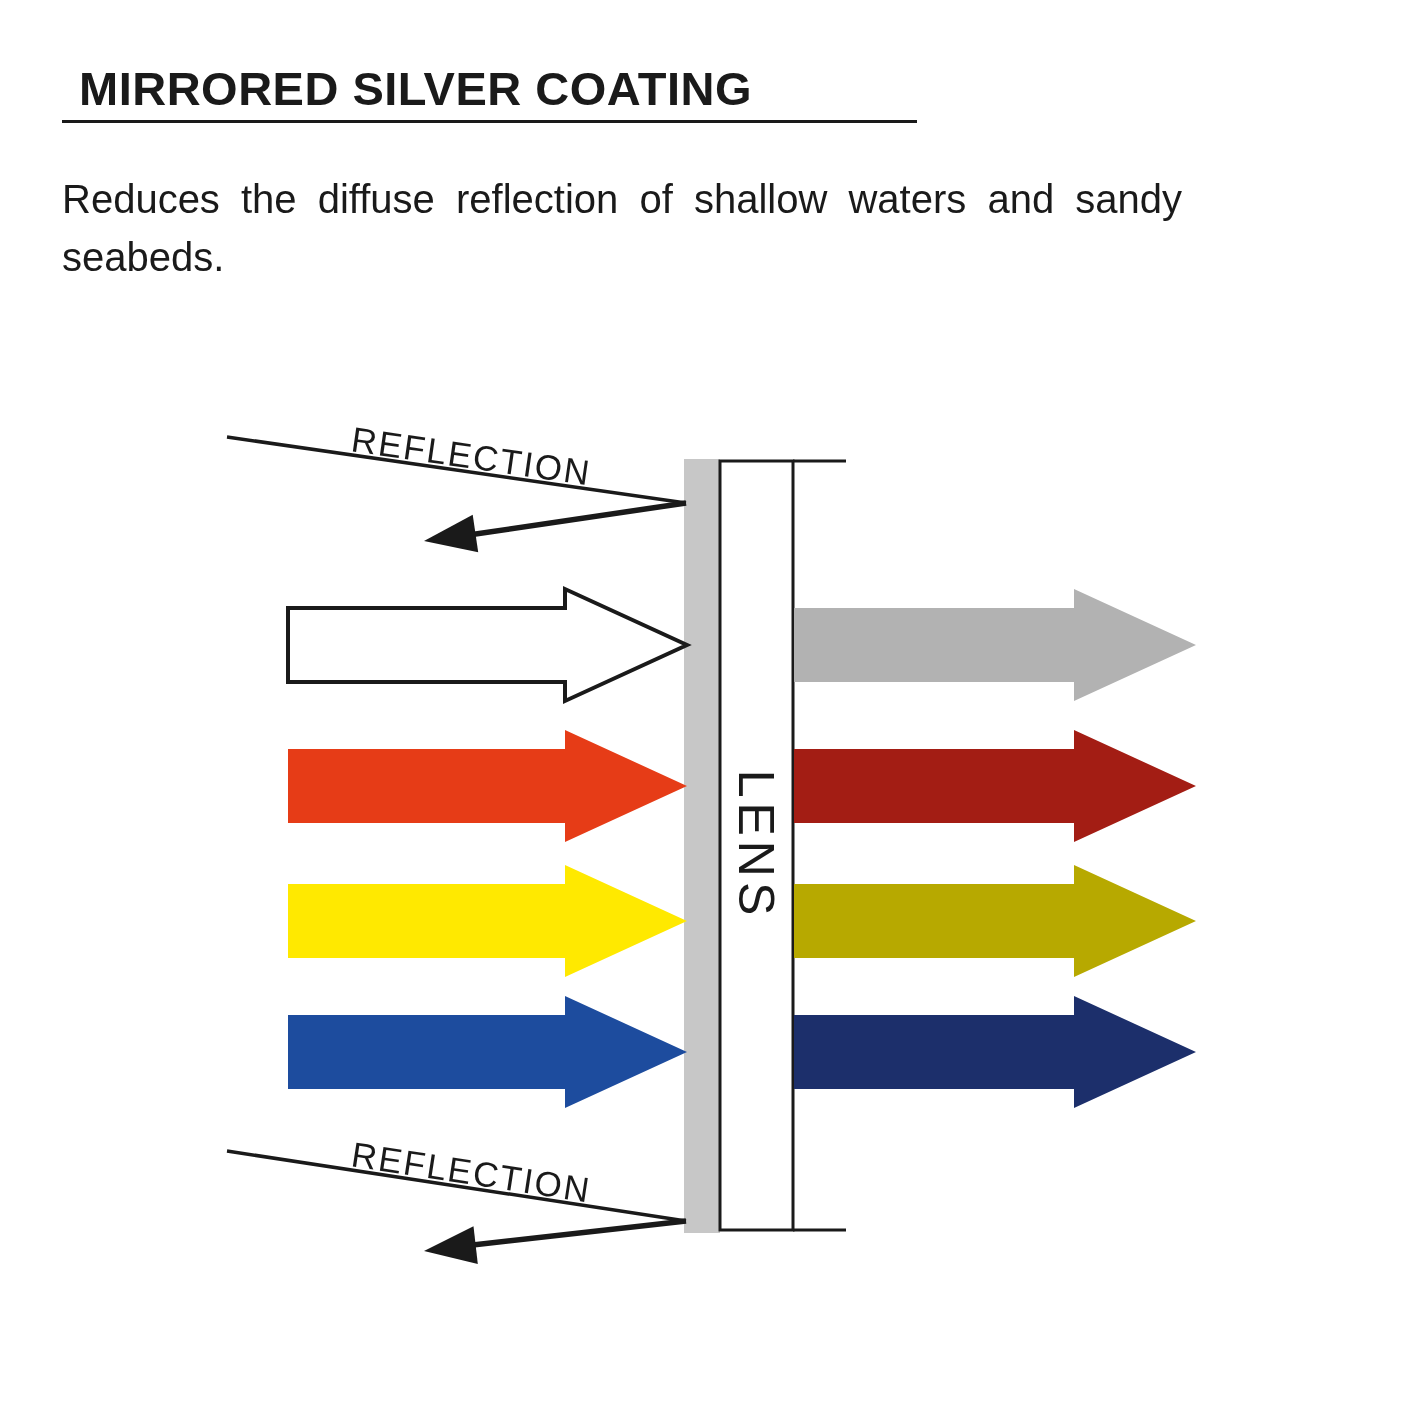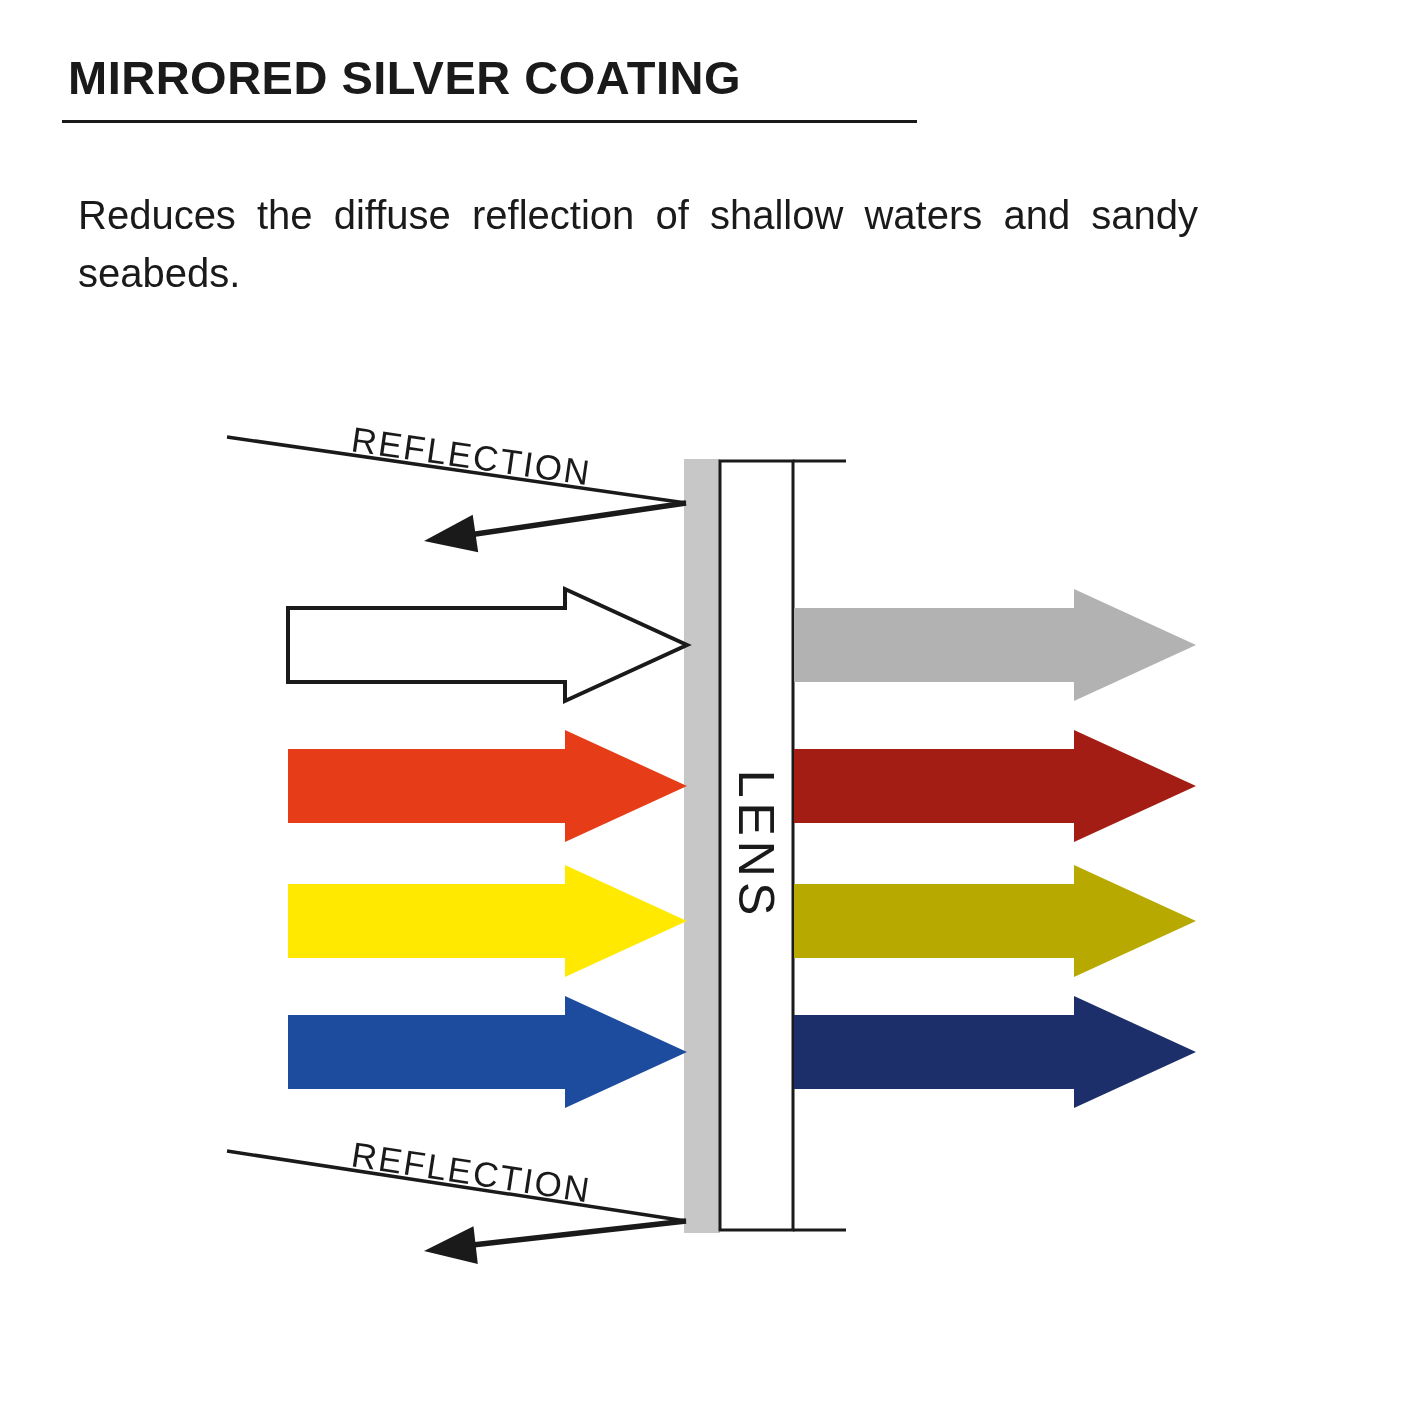--- a/index.html
+++ b/index.html
@@ -4,30 +4,30 @@
 <style>
   html,body { margin:0; padding:0; background:#ffffff; }
   body {
     width:1417px; height:1417px;
     font-family:"Liberation Sans", sans-serif;
     color:#1a1a1a;
   }
   .page { position:relative; width:1417px; height:1417px; overflow:hidden; background:#ffffff; }
 
   .title {
-    position:absolute; left:62px; top:44px; margin:6px;
+    position:absolute; left:62px; top:44px; margin:17px;
     font-size:47px; font-weight:700; letter-spacing:0.5px;
     white-space:nowrap;
   }
   .title-rule {
     position:absolute; left:62px; top:120px; width:855px; height:0;
     border-top:3px solid #1a1a1a;
   }
   .desc {
-    position:absolute; left:62px; top:170px; width:1120px; margin:16px;
+    position:absolute; left:62px; top:170px; width:1120px; margin:0;
     font-size:40px; line-height:1.45; text-align:justify;
   }
 
   #diagram { position:absolute; left:0; top:0; width:1417px; height:1417px; }
   .refl-label { font-size:35px; letter-spacing:2px; fill:#1a1a1a; }
   .lens-label { font-size:50px; letter-spacing:5px; fill:#1a1a1a; }
 </style>
 </head>
 <body>
 

